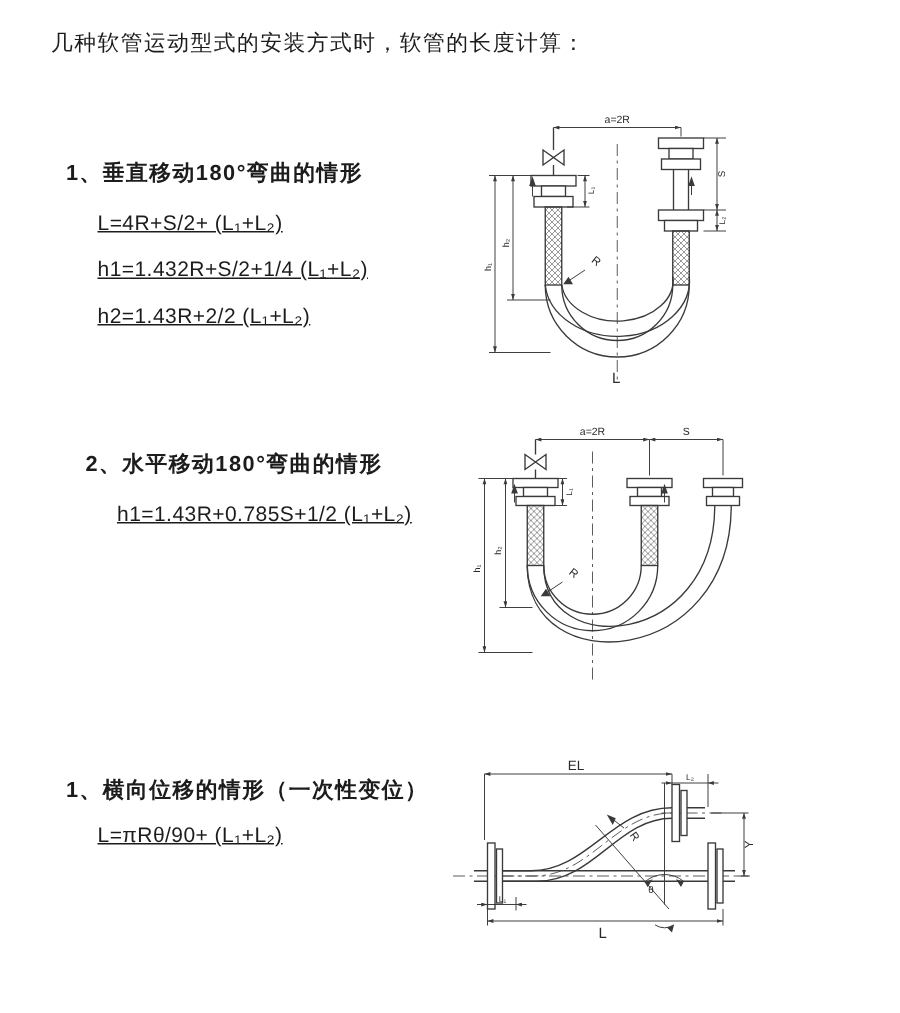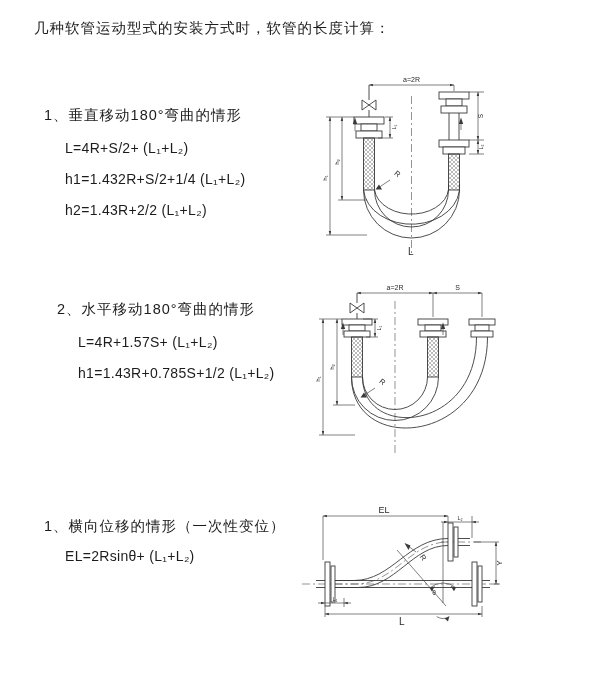--- a/index.html
+++ b/index.html
@@ -2,22 +2,22 @@
 <html><head>
 <meta charset="utf-8">
 <style>
   html,body{margin:0;padding:0;}
   body{
     width:600px;height:675px;background:#ffffff;position:relative;overflow:hidden;
     font-family:"Liberation Sans","DejaVu Sans",sans-serif;color:#1c1c1c;
   }
   .title{position:absolute;left:34px;top:19px;font-size:14.5px;font-weight:normal;letter-spacing:1px;}
   .sec{position:absolute;}
-  .sec h2{font-size:14.5px;font-weight:normal;margin:0;letter-spacing:1px;white-space:nowrap;}
-  .formula{font-size:14px;margin:15px 0 0 21px;letter-spacing:.3px;white-space:nowrap;}
+  .sec h2{font-size:14.5px;font-weight:bold;margin:0;letter-spacing:1px;white-space:nowrap;}
+  .formula{font-size:14px;margin:15px 0 0 21px;letter-spacing:.3px;white-space:nowrap;text-decoration:underline;}
   .sec3 .formula{margin-top:12px;}
   svg.diag{position:absolute;}
   svg text{font-family:"Liberation Sans","DejaVu Sans",sans-serif;fill:#2a2a2a;}
   .ln{stroke:#3a3a3a;stroke-width:.9;fill:none;}
   .fl{stroke:#3a3a3a;stroke-width:.9;fill:#ffffff;}
   .dim{stroke:#3a3a3a;stroke-width:.65;fill:none;}
   .cl{stroke:#4a4a4a;stroke-width:.6;stroke-dasharray:8 3 2 3;fill:none;}
   .ah{fill:#3a3a3a;stroke:none;}
 </style>
 </head>
@@ -138,21 +138,20 @@
     <line class="dim" x1="78" y1="108" x2="66" y2="116"></line>
     <polygon class="ah" points="63.5,117.5 70,117.5 67,112.5"></polygon>
     <text font-size="7.5" text-anchor="middle" transform="translate(84,104) rotate(38)">R</text>
   </g>
 
   <text x="96" y="183" font-size="10">L</text>
 </svg>
 
 <section class="sec" style="left:57px;top:300px;">
   <h2>2、水平移动180°弯曲的情形</h2>
-  <div class="formula">L=4R+1.57S+ (L₁+L₂)</div>
   <div class="formula">h1=1.43R+0.785S+1/2 (L₁+L₂)</div>
 </section>
 
 <svg class="diag" style="left:310px;top:283px;" width="285" height="180" viewBox="0 0 285 180">
   <defs>
     <pattern id="hB" width="4" height="4" patternUnits="userSpaceOnUse">
       <path d="M0,0 L4,4 M4,0 L0,4" stroke="#777" stroke-width=".5"></path>
     </pattern>
     <marker id="mBe" markerWidth="8" markerHeight="6" refX="6.5" refY="2" orient="auto">
         <path d="M0,0 L6.5,2 L0,4 z" fill="#3a3a3a"></path>
@@ -242,21 +241,21 @@
 
   <g>
     <line class="dim" x1="65" y1="105" x2="53" y2="113"></line>
     <polygon class="ah" points="50.5,114.5 57,114.5 54,109.5"></polygon>
     <text font-size="7.5" text-anchor="middle" transform="translate(71,101) rotate(38)">R</text>
   </g>
 </svg>
 
 <section class="sec sec3" style="left:44px;top:517px;">
   <h2>1、横向位移的情形（一次性变位）</h2>
-  <div class="formula">EL=2Rsinθ+ (L₁+L₂)</div>
+  <div class="formula">L=πRθ/90+ (L₁+L₂)</div>
 </section>
 
 <svg class="diag" style="left:296px;top:502px;" width="298" height="145" viewBox="0 0 298 145">
   <defs>
     <marker id="mCe" markerWidth="8" markerHeight="6" refX="6.5" refY="2" orient="auto">
         <path d="M0,0 L6.5,2 L0,4 z" fill="#3a3a3a"></path>
       </marker>
     <marker id="mCs" markerWidth="8" markerHeight="6" refX="0.5" refY="2" orient="auto">
         <path d="M6.5,0 L0.5,2 L6.5,4 z" fill="#3a3a3a"></path>
       </marker>

